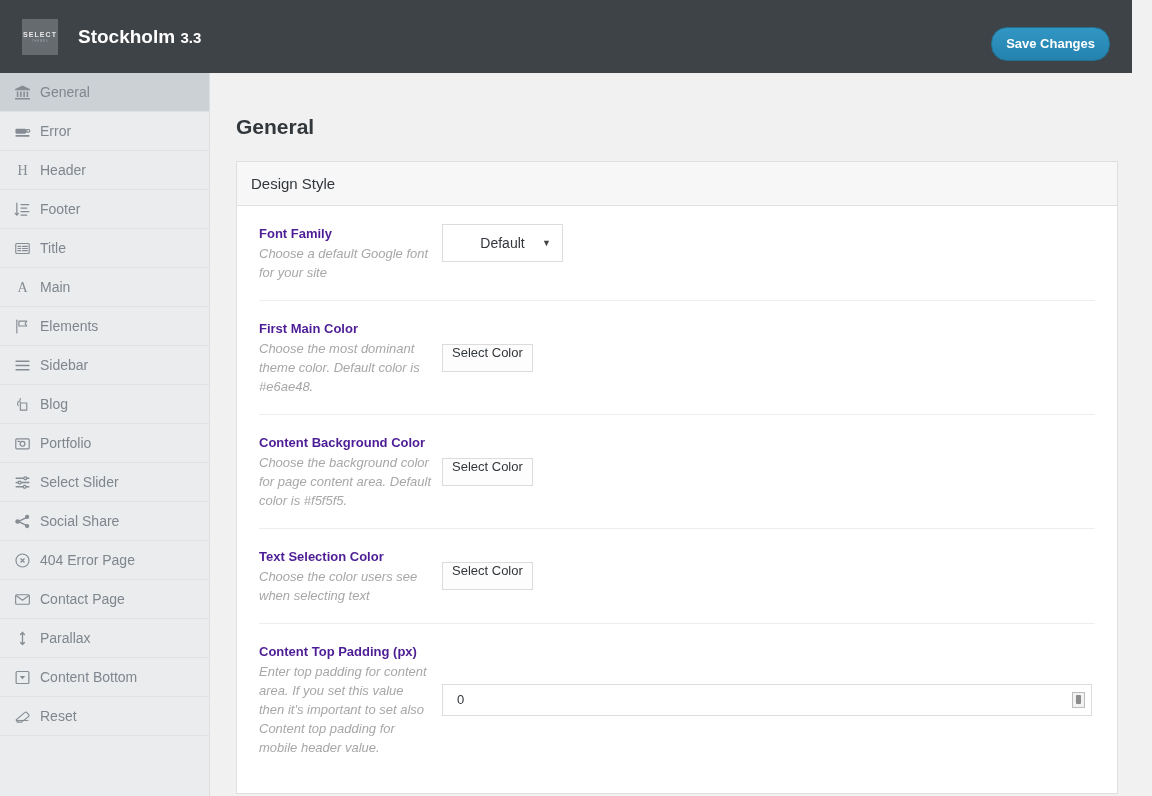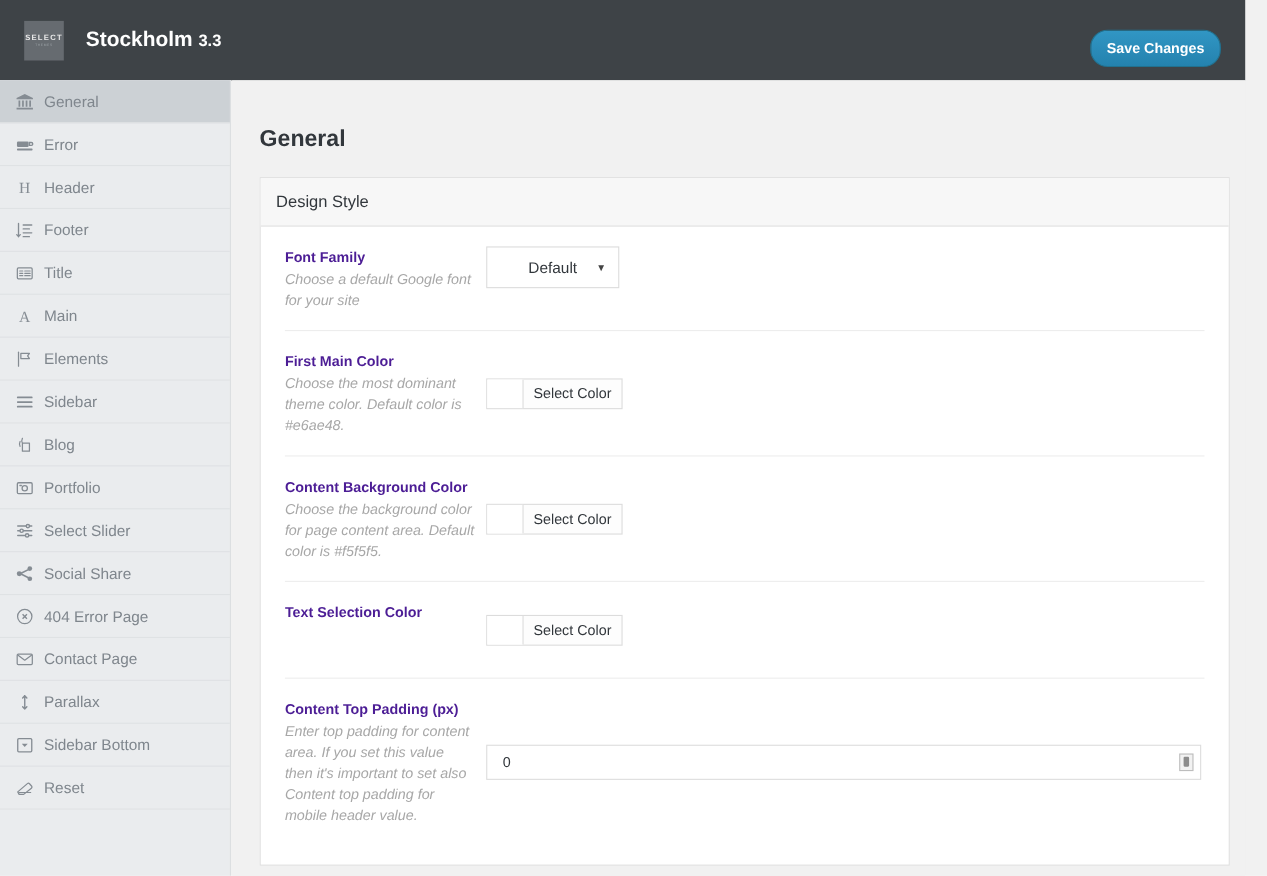--- a/index.html
+++ b/index.html
@@ -137,21 +137,21 @@
   .select-caret {
     position: absolute; right: 11px; top: 50%;
     transform: translateY(-50%);
     font-size: 9px; color: #444;
   }
 
   
   .color-btn {
     display: flex; align-items: stretch;
     border: 1px solid #dcdcdc; background: #fdfdfd;
-    height: 28px; cursor: pointer;
+    height: 28px; cursor: pointer; flex-direction: column;
   }
   .color-swatch {
     width: 33px; background: #ffffff;
     border-right: 1px solid #dcdcdc;
   }
   .color-text {
     display: flex; align-items: center;
     padding: 0 9px;
     font-size: 13px; color: #32373c;
   }
@@ -340,21 +340,21 @@
         </span>
         <span class="nav-label">Parallax</span>
       </div>
       <div class="nav-item">
         <span class="nav-icon">
           <svg width="17" height="17" viewBox="0 0 24 24" fill="none" stroke="currentColor" stroke-width="1.7">
             <rect x="3" y="3.5" width="18" height="17" rx="1.4"></rect>
             <path d="m8.2 10 3.8 4.3 3.8-4.3z" fill="currentColor" stroke="none"></path>
           </svg>
         </span>
-        <span class="nav-label">Sidebar Bottom</span>
+        <span class="nav-label">Content Bottom</span>
       </div>
       <div class="nav-item">
         <span class="nav-icon">
           <svg width="17" height="17" viewBox="0 0 24 24" fill="none" stroke="currentColor" stroke-width="1.6" stroke-linejoin="round">
             <path d="M3 16.8 15.4 6.2a2 2 0 0 1 2.7.2l2.6 2.8a2 2 0 0 1-.2 2.9L10.6 20H4.8z"></path>
             <path d="M4.2 17.6h16" stroke-width="1.4"></path>
           </svg>
         </span>
         <span class="nav-label">Reset</span>
       </div>
@@ -400,20 +400,21 @@
           <div class="field-control mid">
             <div class="color-btn">
               <span class="color-swatch"></span>
               <span class="color-text">Select Color</span>
             </div>
           </div>
         </div>
         <div class="field-row">
           <div class="field-label">
             <div class="field-title">Text Selection Color</div>
+            <div class="field-desc">Choose the color users see when selecting text</div>
           </div>
           <div class="field-control mid">
             <div class="color-btn">
               <span class="color-swatch"></span>
               <span class="color-text">Select Color</span>
             </div>
           </div>
         </div>
         <div class="field-row">
           <div class="field-label">

